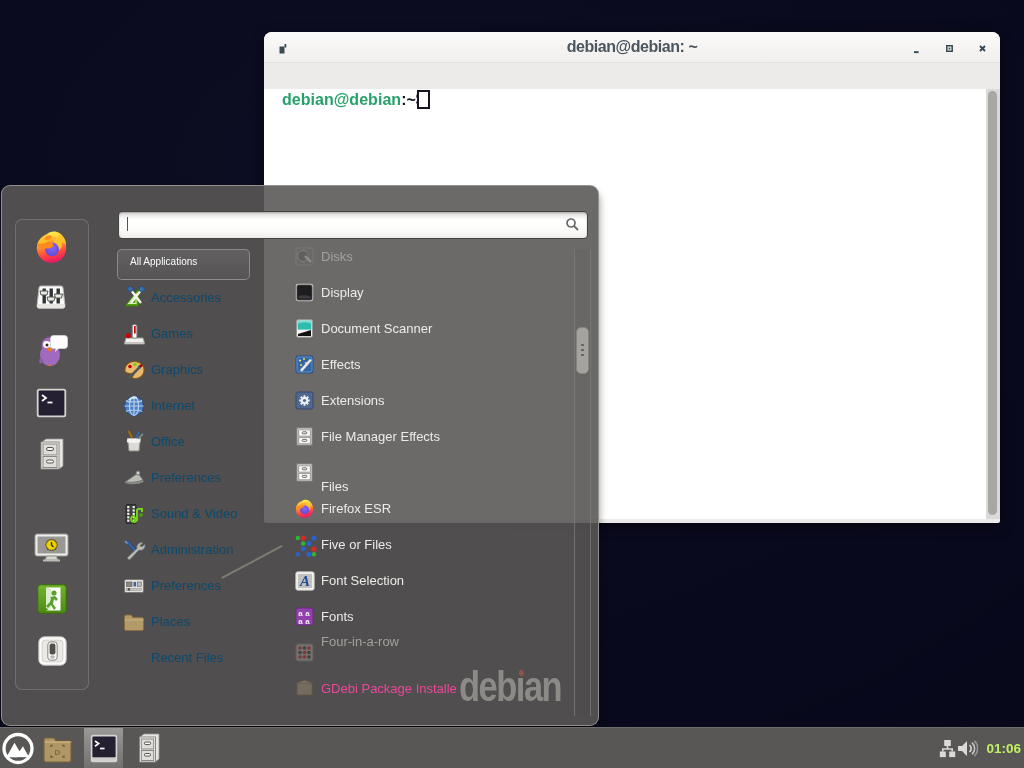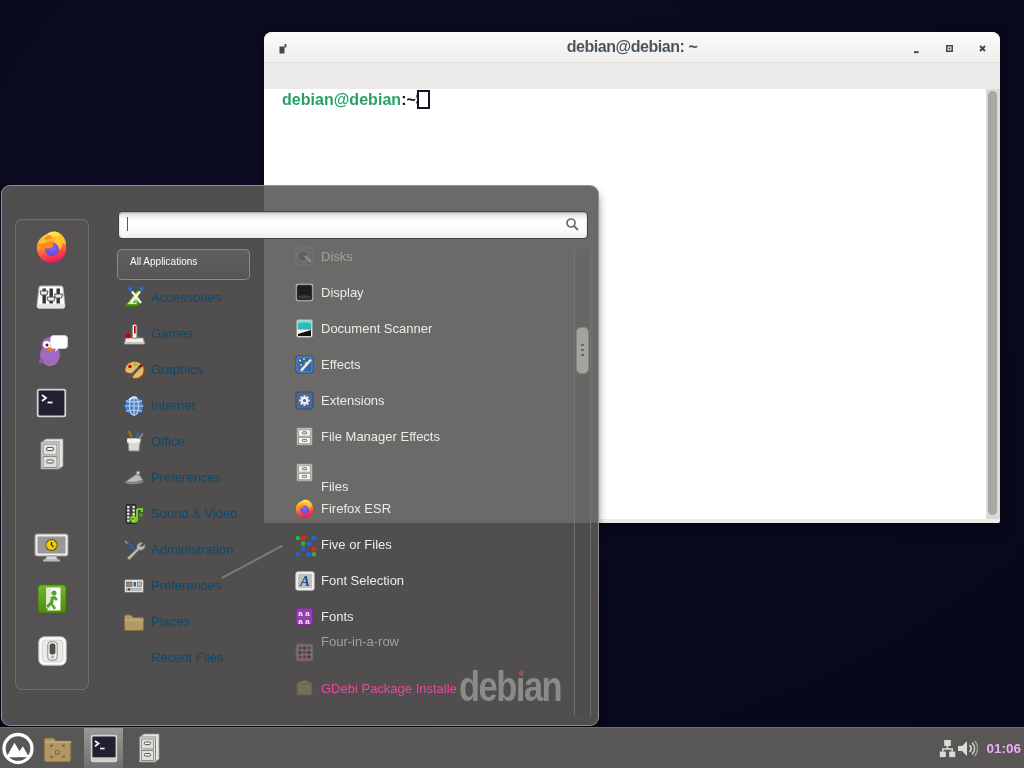--- a/index.html
+++ b/index.html
@@ -45,21 +45,21 @@
   #mthumb{left:1px;top:78px;width:11px;height:45px;background:#a5a3a0;border-radius:5px;border:1px solid #87857f;}
   .grip{left:4px;width:3px;height:1.6px;background:#6a6864;}
   #watermark{left:457px;top:477px;font-size:42px;font-weight:bold;color:#8c8a86;
              letter-spacing:-1.8px;transform:scaleX(0.82);transform-origin:left;}
   #trail{left:220px;top:391px;width:69px;height:2px;background:rgba(196,194,168,0.4);
          transform:rotate(-28deg);transform-origin:0 100%;border-radius:1px;}
 
   
   #taskbar{left:0;top:727px;width:1024px;height:41px;background:#595755;border-top:1px solid #6f6d6b;box-sizing:border-box;}
   #termtask{left:84px;top:0px;width:39px;height:41px;background:linear-gradient(#9b9997,#716f6d);}
-  #clock{right:3px;top:13px;font-size:13.5px;font-weight:bold;color:#f0abfc;}
+  #clock{right:3px;top:13px;font-size:13.5px;font-weight:bold;color:#bef264;}
 </style>
 </head>
 <body>
 
 <div class="abs" id="term">
   <div class="abs" id="titlebar"></div>
   <div class="abs" id="title">debian@debian: ~</div>
   <svg class="abs" style="left:15px;top:12px" width="8" height="10" viewBox="0 0 8 10">
     <rect x="0.5" y="2.5" width="5" height="7" fill="#3e4a52"></rect>
       <rect x="5.5" y="0" width="1.8" height="3.5" fill="#3e4a52"></rect>

